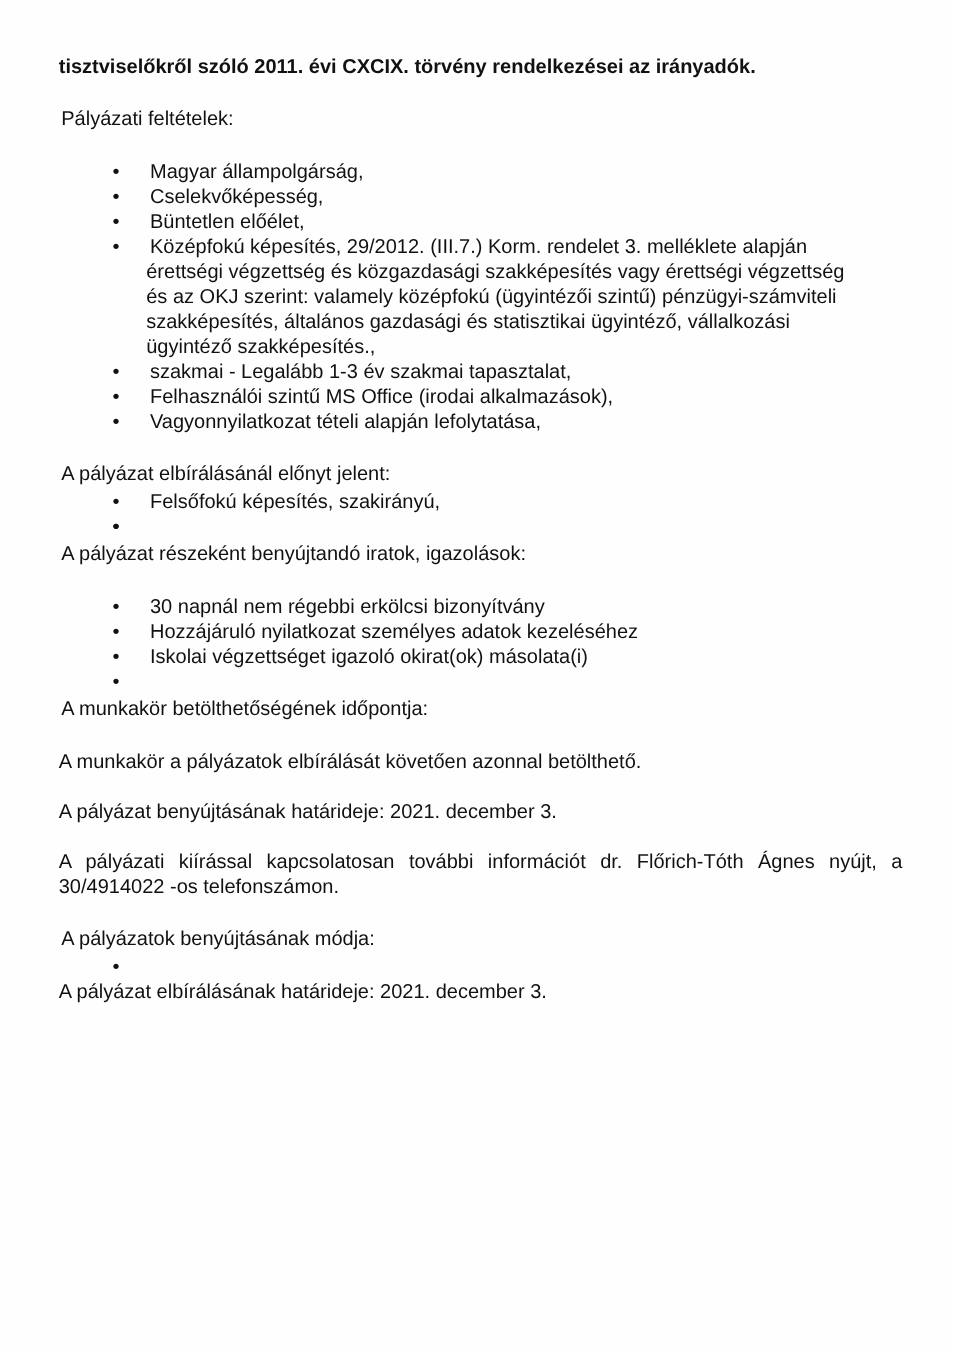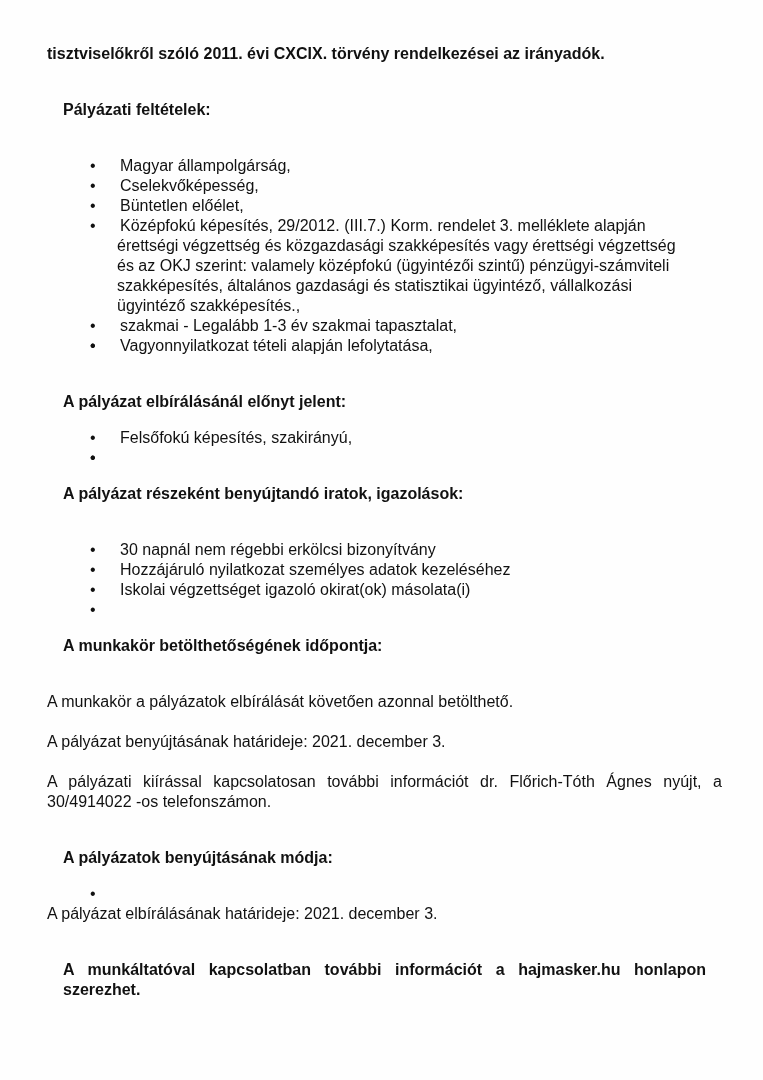--- a/index.html
+++ b/index.html
@@ -22,23 +22,23 @@
     top: 44px;
     width: 675px;
   }
   .line {
     line-height: 20px;
     margin: 0;
     white-space: nowrap;
     font-weight: bold;
   }
   .heading {
-    font-weight: bold;
+    font-weight: normal;
     line-height: 20px;
-    margin: 16px;
+    margin: 2px;
   }
   .para {
     line-height: 20px;
     margin: 0;
   }
   .justify {
     text-align: justify;
     text-align-last: left;
   }
   .gap { height: 20px; }
@@ -91,20 +91,21 @@
     <li style="padding-right:0;">
         <span class="bullet">•</span>
         <span class="item-text" style="width:575px;">Középfokú képesítés, 29/2012. (III.7.) Korm. rendelet 3. melléklete alapján érettségi végzettség és közgazdasági szakképesítés vagy érettségi végzettség és az OKJ szerint: valamely középfokú (ügyintézői szintű) pénzügyi-számviteli szakképesítés, általános gazdasági és statisztikai ügyintéző, vállalkozási ügyintéző szakképesítés.,</span>
       </li>
     <li>
         <span class="bullet">•</span>
         <span class="item-text">szakmai - Legalább 1-3 év szakmai tapasztalat,</span>
       </li>
     <li>
         <span class="bullet">•</span>
+        <span class="item-text">Felhasználói szintű MS Office (irodai alkalmazások),</span>
       </li>
     <li>
         <span class="bullet">•</span>
         <span class="item-text">Vagyonnyilatkozat tételi alapján lefolytatása,</span>
       </li>
   </ul>
   <div class="gap"></div>
 
   <p class="heading">A pályázat elbírálásánál előnyt jelent:</p>
   <ul class="bullets">
@@ -157,15 +158,14 @@
   <ul class="bullets">
     <li>
         <span class="bullet">•</span>
       </li>
   </ul>
   <div class="gap"></div>
 
   <p class="para"><span class="bold">A pályázat elbírálásának határideje:</span><span> 2021. december 3.</span></p>
   <div class="gap"></div>
 
-  <p class="heading justify">A munkáltatóval kapcsolatban további információt a hajmasker.hu honlapon szerezhet.</p>
 
 </div>
 
 </body></html>

